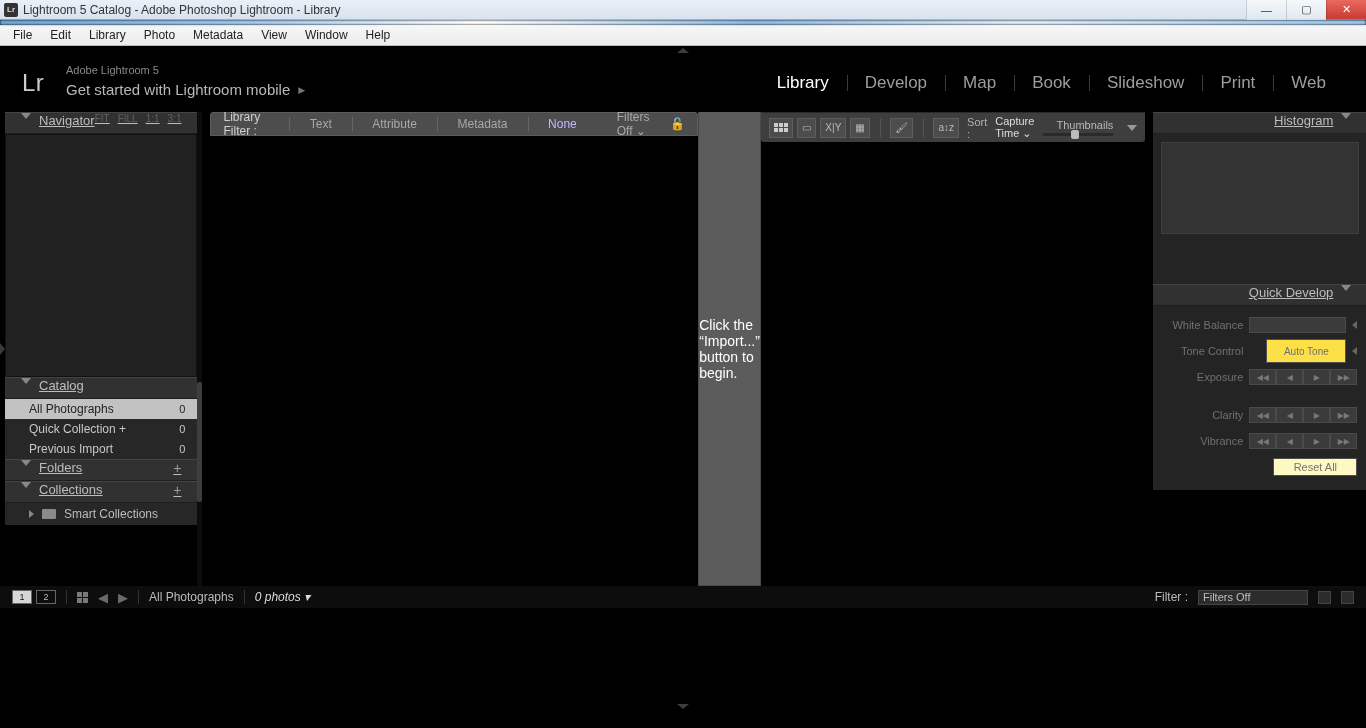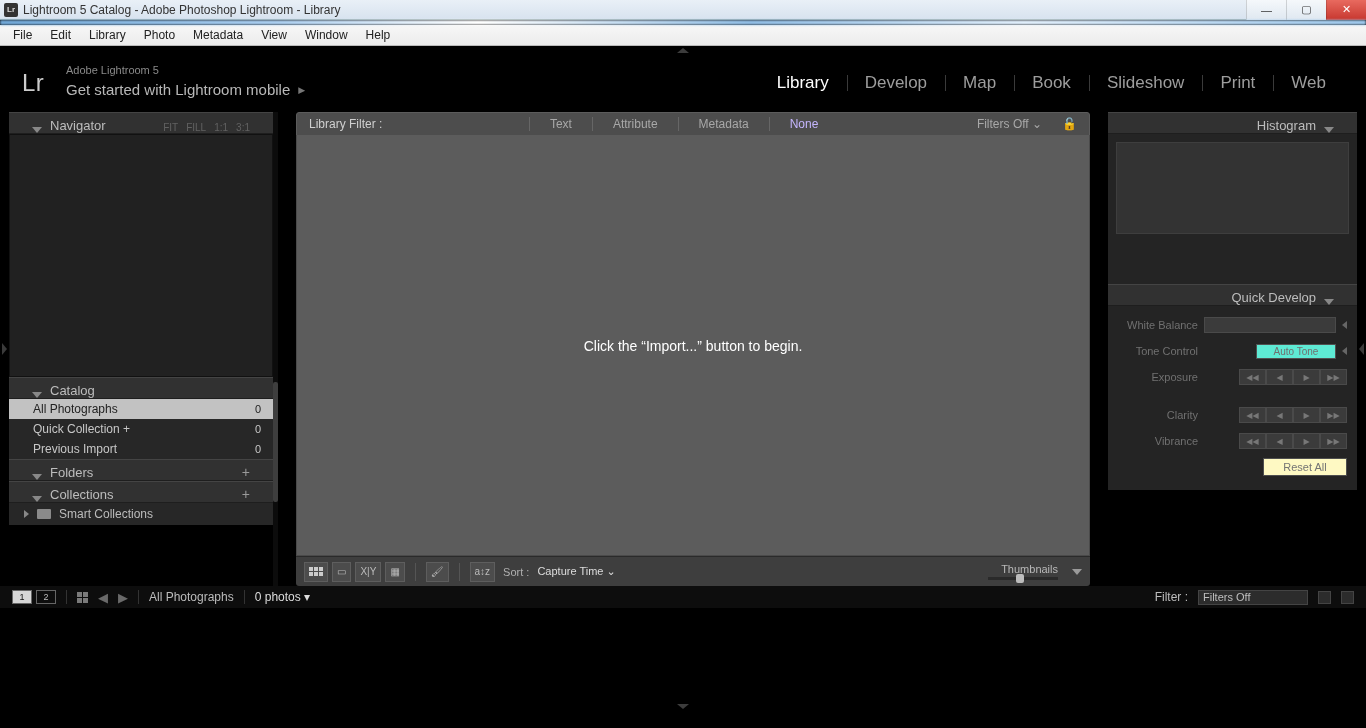--- a/index.html
+++ b/index.html
@@ -32,40 +32,40 @@
 .chev-down { border-top:5px solid #3c3c3c; }
 
 
 .workspace { height:474px; display:flex; background:#000; }
 .side-strip { width:9px; background:#000; display:flex; align-items:center; justify-content:center; }
 .side-strip .tri-r { width:0;height:0;border-top:6px solid transparent;border-bottom:6px solid transparent;border-left:5px solid #3a3a3a; }
 .side-strip .tri-l { width:0;height:0;border-top:6px solid transparent;border-bottom:6px solid transparent;border-right:5px solid #3a3a3a; }
 
 
 .left-panel { width:269px; display:flex; flex-direction:column; }
-.panel-header { height:22px; background:#313131; display:flex; align-items:flex-end; padding:0 23px; font-size:13px; color:#bdbdbd; border-top:1px solid #444; border-bottom:1px solid #1e1e1e; }
+.panel-header { height:22px; background:#313131; display:flex; align-items:flex-start; padding:0 16px; font-size:13px; color:#bdbdbd; border-top:1px solid #444; border-bottom:1px solid #1e1e1e;text-decoration:underline; }
 .panel-header .ph-tri { width:0;height:0;border-left:5px solid transparent;border-right:5px solid transparent;border-top:6px solid #888; margin-right:8px; }
 .nav-zoom { margin-left:auto; display:flex; gap:8px; font-size:10px; color:#616161; }
 .nav-preview { height:243px; background:#212121; border:1px solid #111; margin:0; }
 .cat-list { background:#272727; }
 .cat-row { height:20px; display:flex; align-items:center; padding:0 12px 0 24px; font-size:12px; color:#c7c7c7; }
 .cat-row.sel { background:#c2c2c2; color:#222; }
 .cat-row .cnt { margin-left:auto; color:inherit; font-size:11px; }
 .panel-header .plus { margin-left:auto; font-size:14px; color:#9a9a9a; }
-.smart-row { height:22px; background:#272727; display:flex; align-items:center; padding-left:15px; gap:8px; font-size:12px; color:#bcbcbc; }
+.smart-row { height:22px; background:#272727; display:flex; align-items:center; padding-left:24px; gap:8px; font-size:12px; color:#bcbcbc; }
 .smart-row .tri-sm { width:0;height:0;border-top:4px solid transparent;border-bottom:4px solid transparent;border-left:5px solid #888; }
 .smart-row .coll-icon { width:14px;height:10px;background:#8a8a8a;border-radius:1px; }
 .btn-row { height:28px; display:flex; gap:6px; padding:3px 6px; background:#141414; }
 .pbtn { flex:1; background:linear-gradient(#4c4c4c,#3c3c3c); border:1px solid #555; color:#d8d8d8; font-size:13px; display:flex; align-items:center; justify-content:center; border-radius:2px; }
 .pbtn.dis { color:#7a7a7a; }
 .left-scroll-track { width:5px; background:#0c0c0c; position:relative; }
 .left-scroll-thumb { position:absolute; left:0; right:0; top:270px; height:120px; background:#3e3e3e; border-radius:2px; }
 
 
-.center { flex:1; display:flex; flex-direction:column; margin:0 18px; }
+.center { flex:1; display:flex; flex-direction:row; margin:0 8px; }
 .filterbar { height:24px; background:#4d4d4d; border-radius:3px 3px 0 0; display:flex; align-items:center; padding:0 12px; gap:14px; font-size:12px; color:#b5b5b5; border:1px solid #5c5c5c; }
 .filterbar .label { font-style:normal; color:#d0d0d0; }
 .filterbar .spacer { flex:1; }
 .filterbar .opt { color:#a8a8a8; padding:0 6px; }
 .filterbar .opt.active { color:#c4b5fd; }
 .filterbar .sep { width:1px; height:14px; background:#666; }
 .filterbar .lock { color:#b58f3a; font-size:12px; }
 .grid-area { flex:1; background:#5c5c5c; display:flex; align-items:center; justify-content:center; border:1px solid #4a4a4a; border-top:none; }
 .grid-area .hint { font-size:14px; color:#fff; }
 .toolbar { height:30px; background:#3e3e3e; display:flex; align-items:center; padding:0 8px; gap:4px; border-top:1px solid #2a2a2a; border-radius:0 0 3px 3px; }
@@ -85,37 +85,37 @@
 .right-panel { width:249px; display:flex; flex-direction:column; }
 .panel-header.right { justify-content:flex-end; }
 .panel-header.right .ph-tri { margin-left:8px; margin-right:0; }
 .histo-box { height:150px; background:#242424; padding:8px; }
 .histo-inner { width:100%; height:92px; background:#333; border:1px solid #3e3e3e; }
 .qd-body { background:#242424; padding:6px 10px 10px; font-size:11px; color:#6f6f6f; }
 .qd-row { display:flex; align-items:center; height:26px; gap:6px; }
 .qd-row label { width:80px; text-align:right; color:#707070; }
 .qd-select { flex:1; height:16px; background:#3b3b3b; border:1px solid #4a4a4a; }
 .qd-tri-l { width:0;height:0;border-top:4px solid transparent;border-bottom:4px solid transparent;border-right:5px solid #666; }
-.auto-tone { width:80px; height:15px; background:#5eead4; border:1px solid #505050; color:#707070; font-size:10px; display:flex; align-items:center; justify-content:center; margin-left:auto; }
+.auto-tone { width:80px; height:24px; background:#fde047; border:1px solid #505050; color:#707070; font-size:10px; display:flex; align-items:center; justify-content:center; margin-left:auto; }
 .step-grp { display:flex; gap:0; margin-left:auto; }
 .step { width:27px; height:16px; background:#3b3b3b; border:1px solid #4a4a4a; color:#777; font-size:8px; display:flex; align-items:center; justify-content:center; }
 .reset-btn { width:84px; height:18px; background:#fef9c3; border:1px solid #4e4e4e; color:#747474; font-size:11px; margin-left:auto; display:flex; align-items:center; justify-content:center; }
 .sync-row { height:28px; display:flex; gap:6px; padding:3px 6px; background:#141414; }
 
 
 .film-head { height:22px; background:#0d0d0d; display:flex; align-items:center; padding:0 12px; gap:10px; font-size:12px; color:#bcbcbc; }
 .film-head .screens { display:flex; gap:4px; }
 .film-head .scr { width:20px; height:14px; border:1px solid #666; display:flex; align-items:center; justify-content:center; font-size:9px; color:#bbb; }
 .film-head .scr.active { background:#d7d7d7; color:#111; }
 .film-head .grid-ic { display:grid; grid-template-columns:repeat(2,5px); grid-template-rows:repeat(2,5px); gap:1px; }
 .film-head .grid-ic span { background:#7a7a7a; }
 .film-head .arrow { color:#6a6a6a; font-size:13px; }
 .film-head .sep2 { width:1px; height:14px; background:#333; }
 .film-head .crumb { color:#bcbcbc; }
-.film-head .count { color:#dcdcdc; }
+.film-head .count { color:#dcdcdc;font-style:italic; }
 .film-head .spacer { flex:1; }
 .film-head .flt-lbl { color:#bcbcbc; }
 .film-head .flt-sel { width:110px; height:15px; background:#2c2c2c; border:1px solid #444; color:#bfbfbf; font-size:11px; padding:0 4px; display:flex; align-items:center; }
 .film-head .tiny { width:13px; height:13px; background:#2c2c2c; border:1px solid #444; }
 .filmstrip { height:94px; background:#000; }
 
 .left-wrap { display:flex; }
 .left-inner { flex:1; display:flex; flex-direction:column; }
 </style>
 </head>

